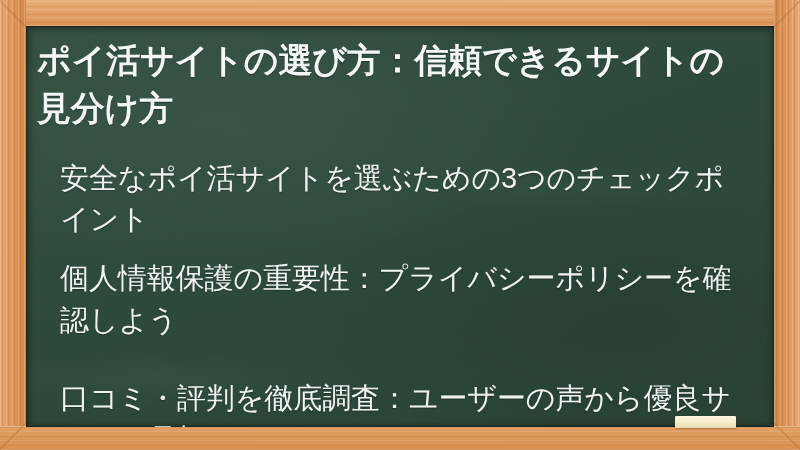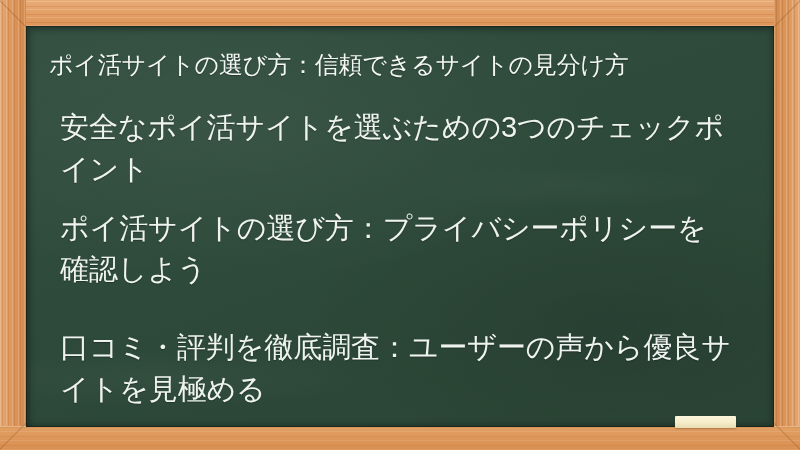--- a/index.html
+++ b/index.html
@@ -176,25 +176,25 @@
   .content {
     position: absolute;
     left: 0; top: 0;
     width: 748px;
     height: 401px;
     box-sizing: border-box;
     padding: 6px 18px 0 7px;
   }
 
   .slide-title {
-    margin: 16px;
+    margin: 4px;
     padding: 0 10px 0 0;
-    font-size: 24px;
+    font-size: 34px;
     line-height: 1.42;
-    font-weight: 400;
+    font-weight: 700;
     color: #f3f7f4;
     letter-spacing: -0.2px;
     text-shadow: 0 1px 1px rgba(0,0,0,0.30);
     word-break: break-all;
   }
 
   .bullet-list {
     list-style: none;
     margin: 25px 0 0 0;
     padding: 0 24px 0 27px;
@@ -238,21 +238,21 @@
     <div class="miter br"></div>
   </div>
 
   <div class="board">
     <div class="content">
 
       <h1 class="slide-title">ポイ活サイトの選び方：信頼できるサイトの見分け方</h1>
 
       <ul class="bullet-list">
         <li class="bullet-item">安全なポイ活サイトを選ぶための3つのチェックポイント</li>
-        <li class="bullet-item">ポイ活サイトの選び方：プライバシーポリシーを確認しよう</li>
+        <li class="bullet-item">個人情報保護の重要性：プライバシーポリシーを確認しよう</li>
         <li class="bullet-item">口コミ・評判を徹底調査：ユーザーの声から優良サイトを見極める</li>
       </ul>
 
     </div>
   </div>
 
   <div class="chalk-stick"></div>
 
 </div>
 

